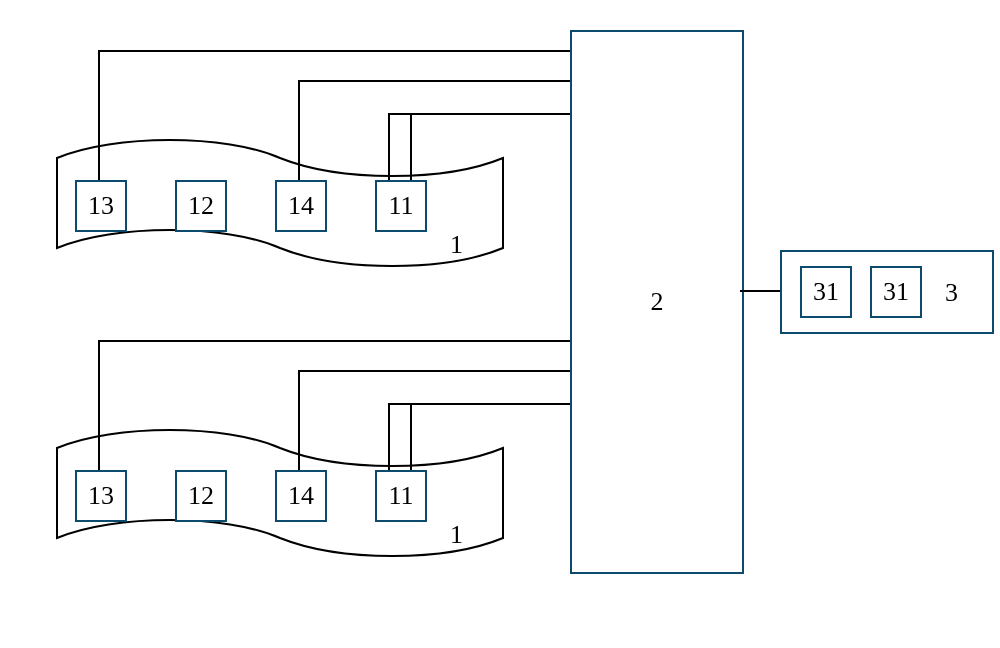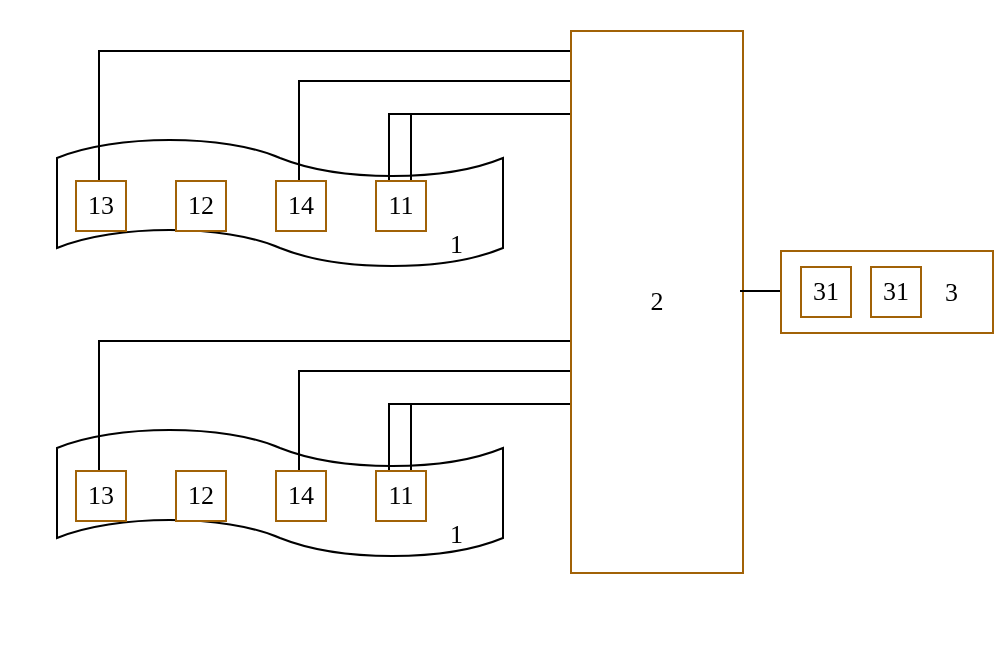--- a/index.html
+++ b/index.html
@@ -10,21 +10,21 @@
     height: 648px;
     font-family: "SimSun", "Times New Roman", serif;
   }
   .canvas {
     position: relative;
     width: 1000px;
     height: 648px;
   }
   .box {
     position: absolute;
-    border: 2px solid #a16207;
+    border: 2px solid #0c4a6e;
     background: #fff;
     display: flex;
     align-items: center;
     justify-content: center;
     font-size: 26px;
   }
   .label {
     position: absolute;
     font-size: 26px;
   }

